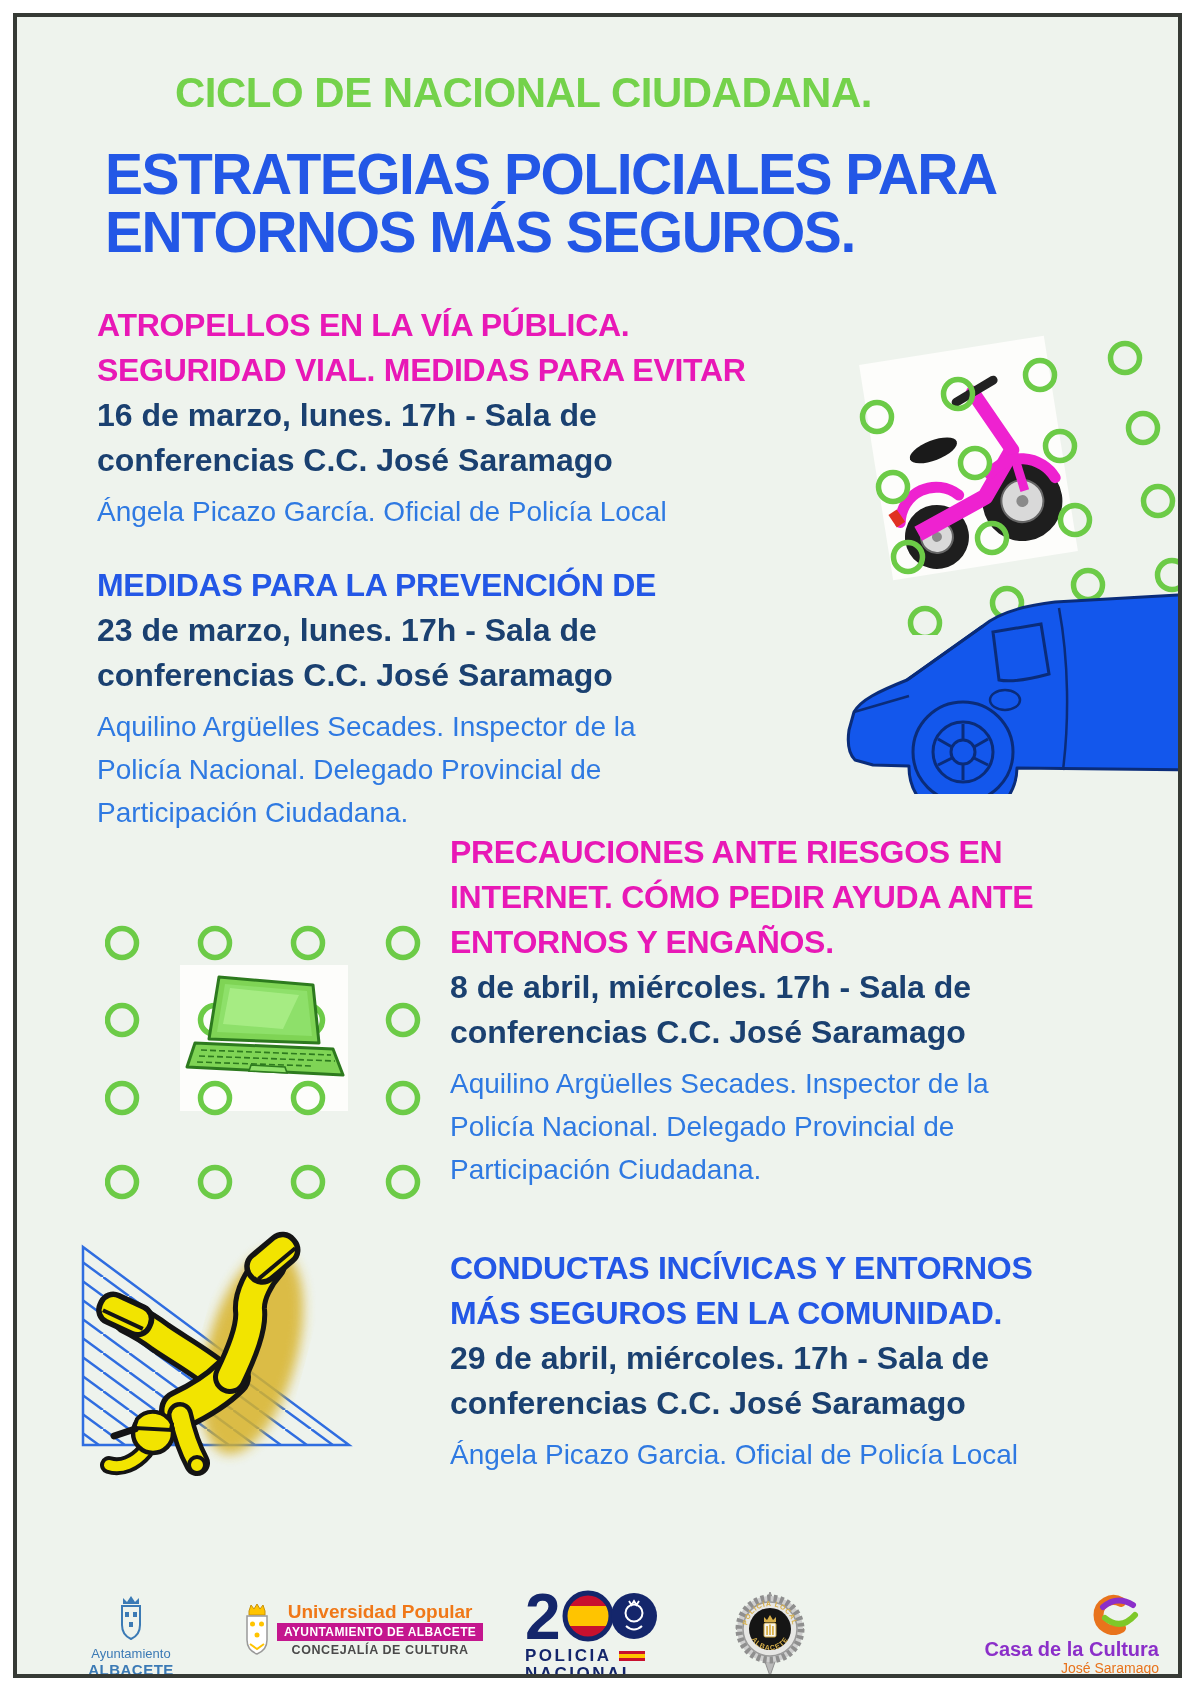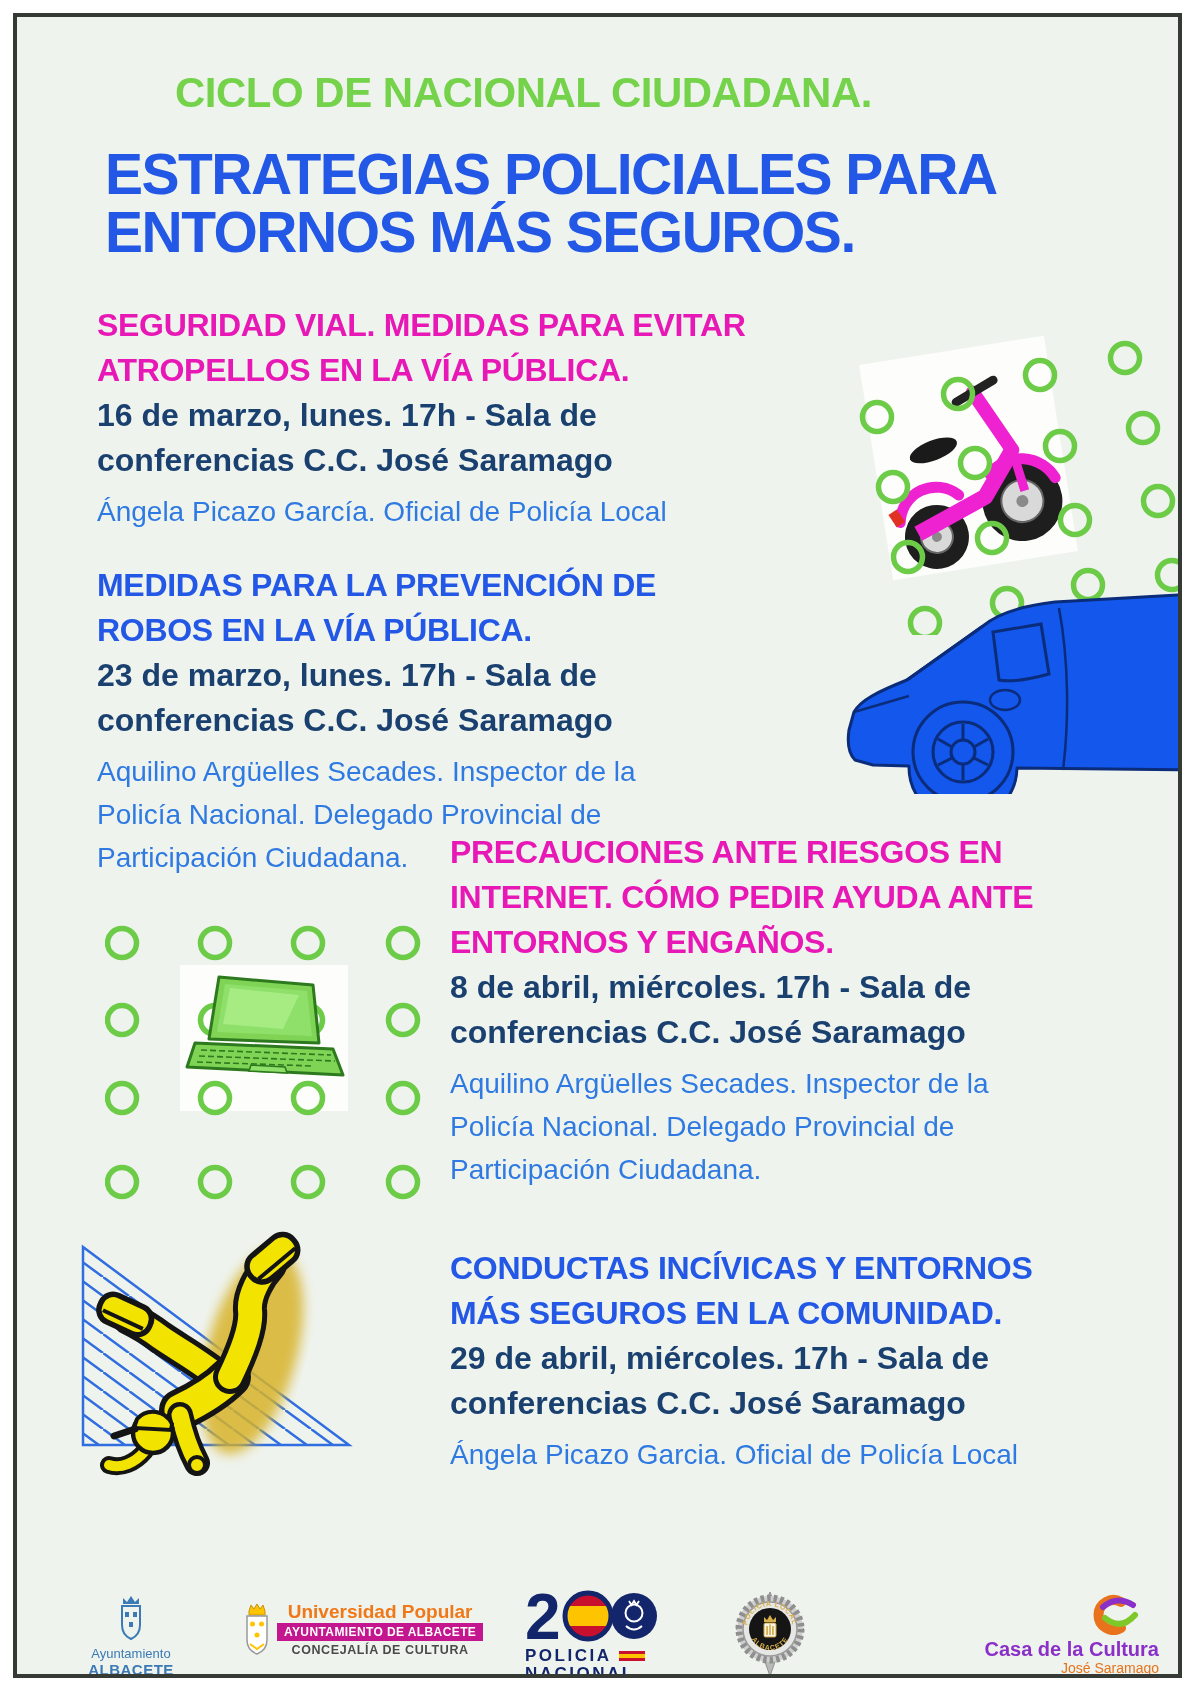--- a/index.html
+++ b/index.html
@@ -197,36 +197,35 @@
     </svg>
 
     <div class="kicker nowrap">CICLO DE NACIONAL CIUDADANA.</div>
     <h1 class="title">
       <div class="nowrap">ESTRATEGIAS POLICIALES PARA</div>
       <div class="nowrap">ENTORNOS MÁS SEGUROS.</div>
     </h1>
 
     <section class="session s1">
       <h2 class="s-title magenta">
+        <div class="nowrap">ATROPELLOS EN LA VÍA PÚBLICA.</div>
         <div class="nowrap">SEGURIDAD VIAL. MEDIDAS PARA EVITAR</div>
-        <div class="nowrap">ATROPELLOS EN LA VÍA PÚBLICA.</div>
       </h2>
       <div class="s-date">
         <div class="nowrap">16 de marzo, lunes. 17h - Sala de</div>
         <div class="nowrap">conferencias C.C. José Saramago</div>
       </div>
       <div class="s-speaker">
         <div class="nowrap">Ángela Picazo García. Oficial de Policía Local</div>
       </div>
     </section>
 
     <section class="session s2">
       <h2 class="s-title blue">
         <div class="nowrap">MEDIDAS PARA LA PREVENCIÓN DE</div>
-        <div class="nowrap">ROBOS EN LA VÍA PÚBLICA.</div>
       </h2>
       <div class="s-date">
         <div class="nowrap">23 de marzo, lunes. 17h - Sala de</div>
         <div class="nowrap">conferencias C.C. José Saramago</div>
       </div>
       <div class="s-speaker">
         <div class="nowrap">Aquilino Argüelles Secades. Inspector de la</div>
         <div class="nowrap">Policía Nacional. Delegado Provincial de</div>
         <div class="nowrap">Participación Ciudadana.</div>
       </div>

